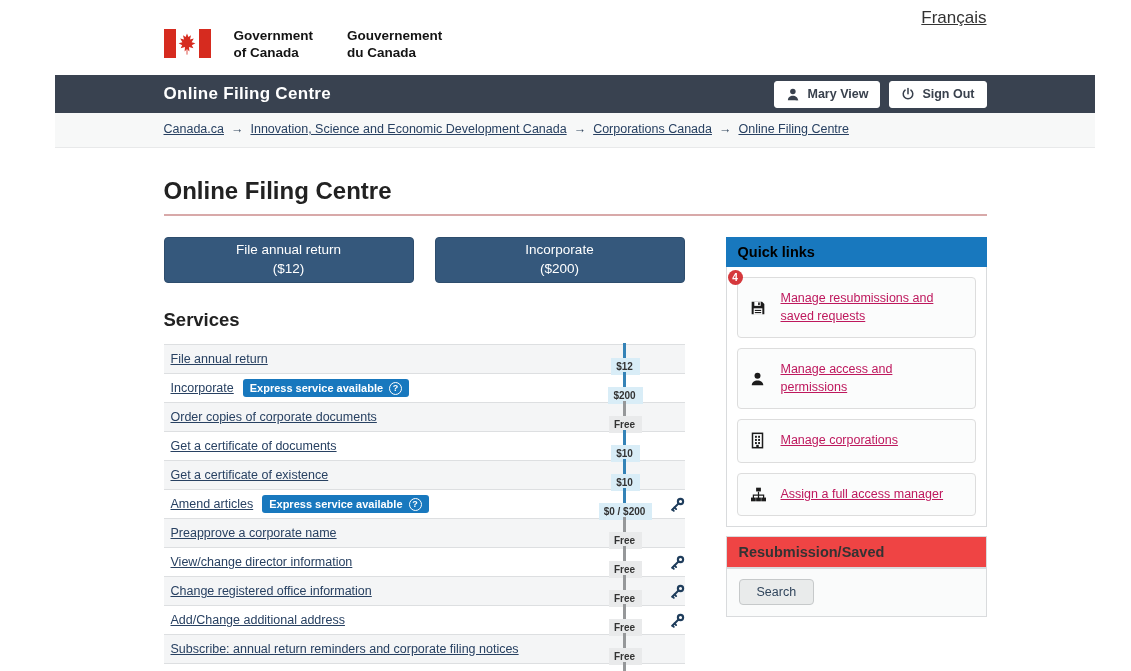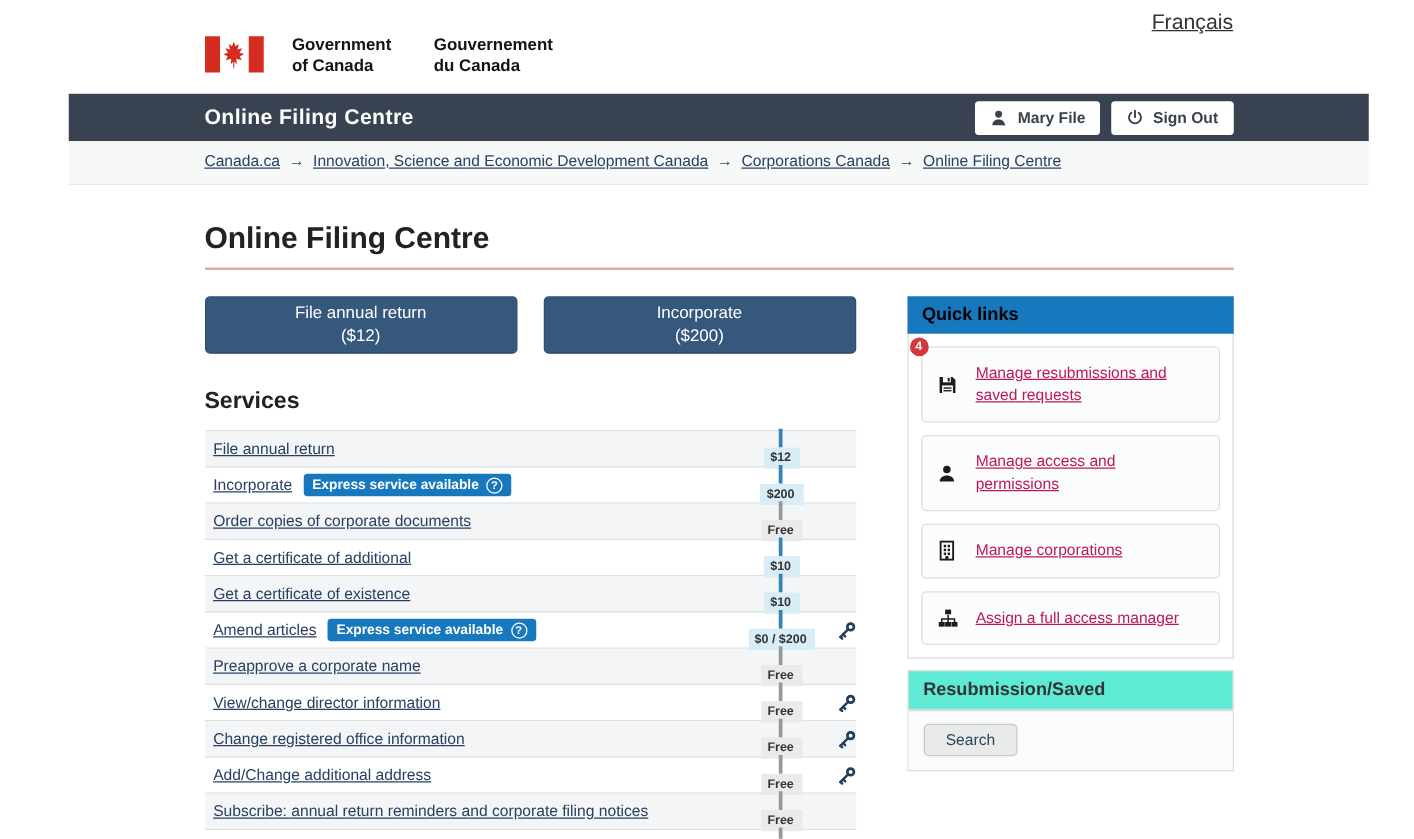--- a/index.html
+++ b/index.html
@@ -74,21 +74,21 @@
   .ql-head { background: #1878be; color: #000000; font-weight: bold; font-size: 14.5px; height: 30px;
     display: flex; align-items: center; padding: 0 12px; margin: 0 -1px; }
   .count-badge { position: absolute; left: 1px; top: 33px; width: 15px; height: 15px; background: #d5383c; color: #fff;
     border-radius: 50%; font-size: 10px; font-weight: bold; display: flex; align-items: center; justify-content: center; z-index: 2; }
   .ql-item { margin: 10px 10px 9px; border: 1px solid #ddd; border-radius: 4px; background: #fbfcfc;
     padding: 12px 12px; display: flex; align-items: center; gap: 14px; }
   .ql-ic { width: 17px; flex-shrink: 0; display: flex; }
   .ql-link { font-size: 12.5px; color: #be185d; text-decoration: underline; line-height: 1.4; }
 
   .rs-panel { margin-top: 9px; border: 1px solid #d9dbdd; background: #fff; }
-  .rs-head { background: #5eead4; border-bottom: 1px solid #d9dbdd; font-weight: bold; font-size: 14.5px;
+  .rs-head { background: #ef4444; border-bottom: 1px solid #d9dbdd; font-weight: bold; font-size: 14.5px;
     color: #333; padding: 7px 12px; }
   .rs-body { padding: 13px 12px 26px; }
   .rs-body label { font-weight: bold; font-size: 12.5px; display: block; margin-bottom: 8px; color: #333; }
   .rs-body input { width: 148px; height: 26px; border: 1px solid #ccc; border-radius: 2px; padding: 0 6px;
     font-family: inherit; font-size: 12.5px; }
   .rs-footer { border-top: 1px solid #d9dbdd; background: #fafbfb; padding: 10px 12px 11px; }
   .search-btn { background: #e9ebeb; border: 1px solid #c6c9ca; border-radius: 4px; height: 26px; padding: 0 17px;
     font-size: 12.5px; color: #30455c; }
 </style>
 </head>
@@ -127,21 +127,21 @@
       <span class="appbar-title">Online Filing Centre</span>
       <div class="appbar-actions">
         <button class="appbar-btn">
           <span style="display:flex;">
             <svg width="15" height="15" viewBox="0 0 24 24">
                 <circle cx="11" cy="7" r="4.4" fill="#39414d"></circle>
                 <path d="M3 21c0-4.6 3.6-7.2 8-7.2s8 2.6 8 7.2z" fill="#39414d"></path>
                 <path d="M15.5 16.5l4.5 4.5h-4.5z" fill="#39414d"></path>
               </svg>
           </span>
-          <span>Mary File</span>
+          <span>Mary View</span>
         </button>
         <button class="appbar-btn">
           <span style="display:flex;">
             <svg width="14" height="14" viewBox="0 0 24 24" fill="none" stroke="#39414d" stroke-width="2.6" stroke-linecap="round">
                 <path d="M12 2.5v9"></path>
                 <path d="M7 5.4a8.2 8.2 0 1 0 10 0"></path>
               </svg>
           </span>
           <span>Sign Out</span>
         </button>
@@ -197,21 +197,21 @@
             <div class="svc-row">
               <a class="svc-link">Order copies of corporate documents</a>
               <span class="spacer"></span>
               <span class="price free">
                 <span class="price-bar"></span>
                 <span class="price-lbl">Free</span>
               </span>
               <span class="key-slot"></span>
             </div>
             <div class="svc-row">
-              <a class="svc-link">Get a certificate of additional</a>
+              <a class="svc-link">Get a certificate of documents</a>
               <span class="spacer"></span>
               <span class="price paid">
                 <span class="price-bar"></span>
                 <span class="price-lbl">$10</span>
               </span>
               <span class="key-slot"></span>
             </div>
             <div class="svc-row">
               <a class="svc-link">Get a certificate of existence</a>
               <span class="spacer"></span>

